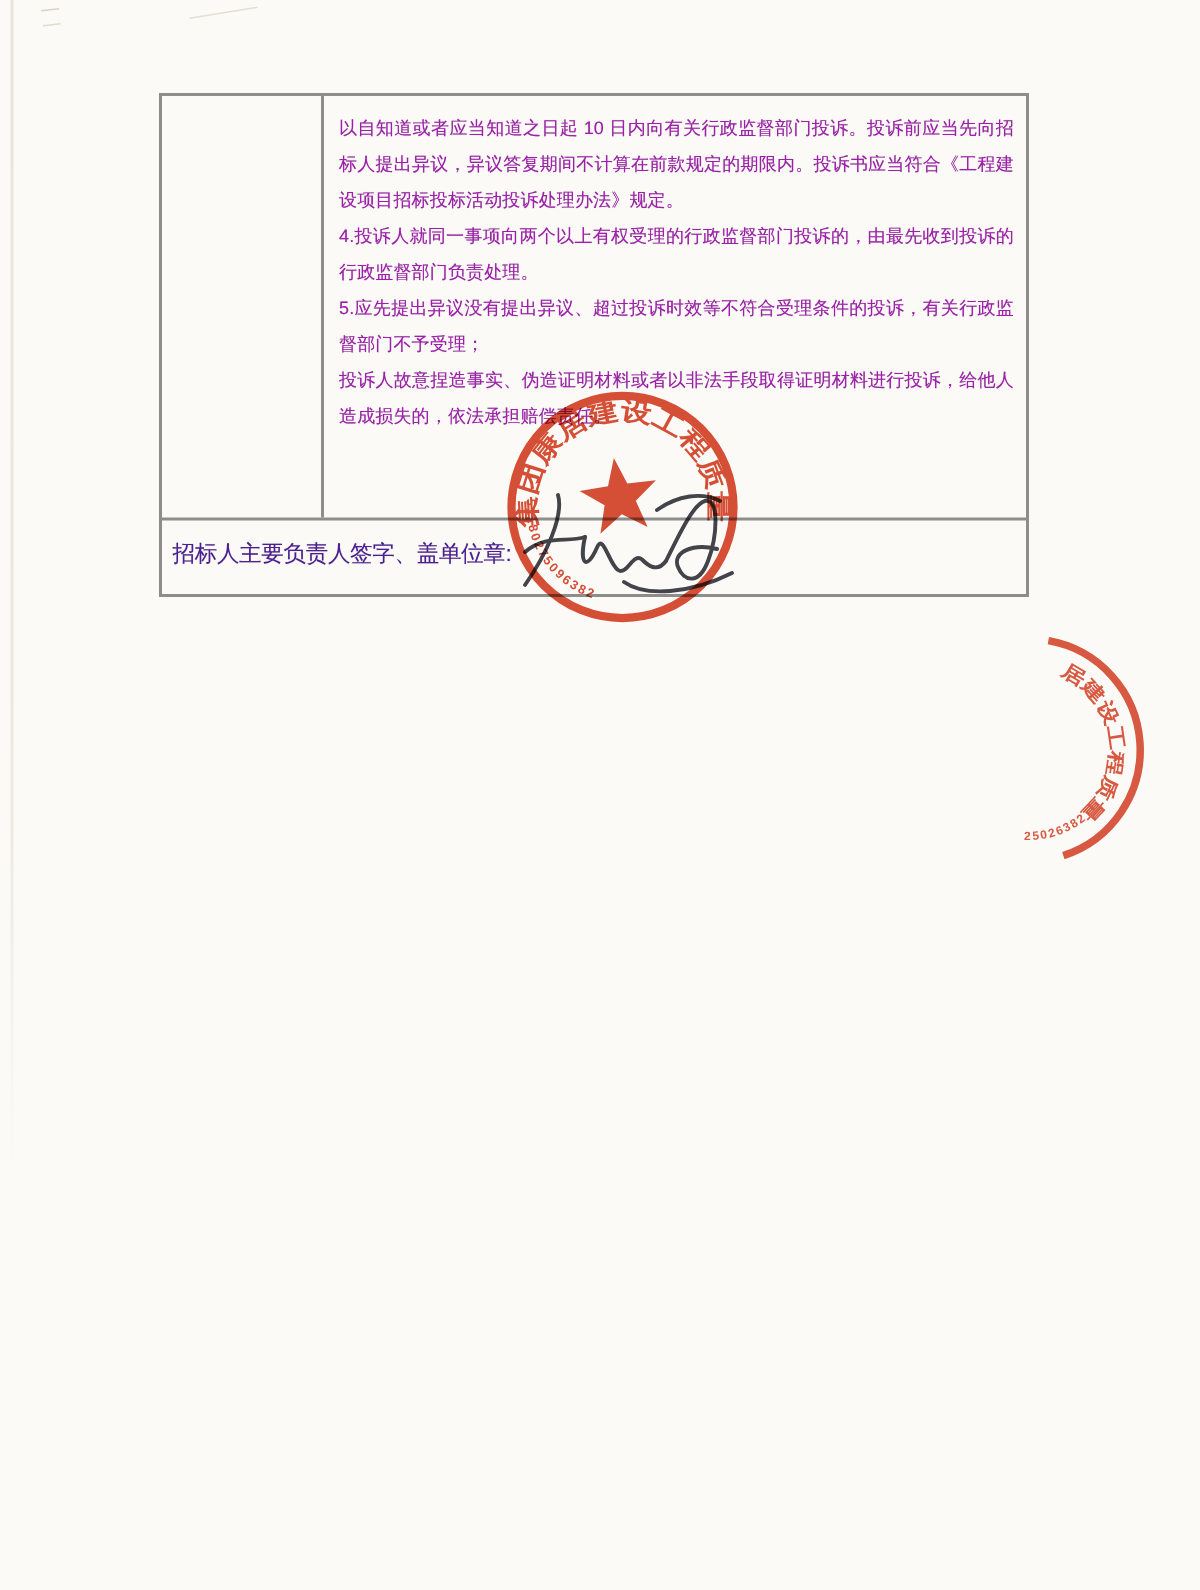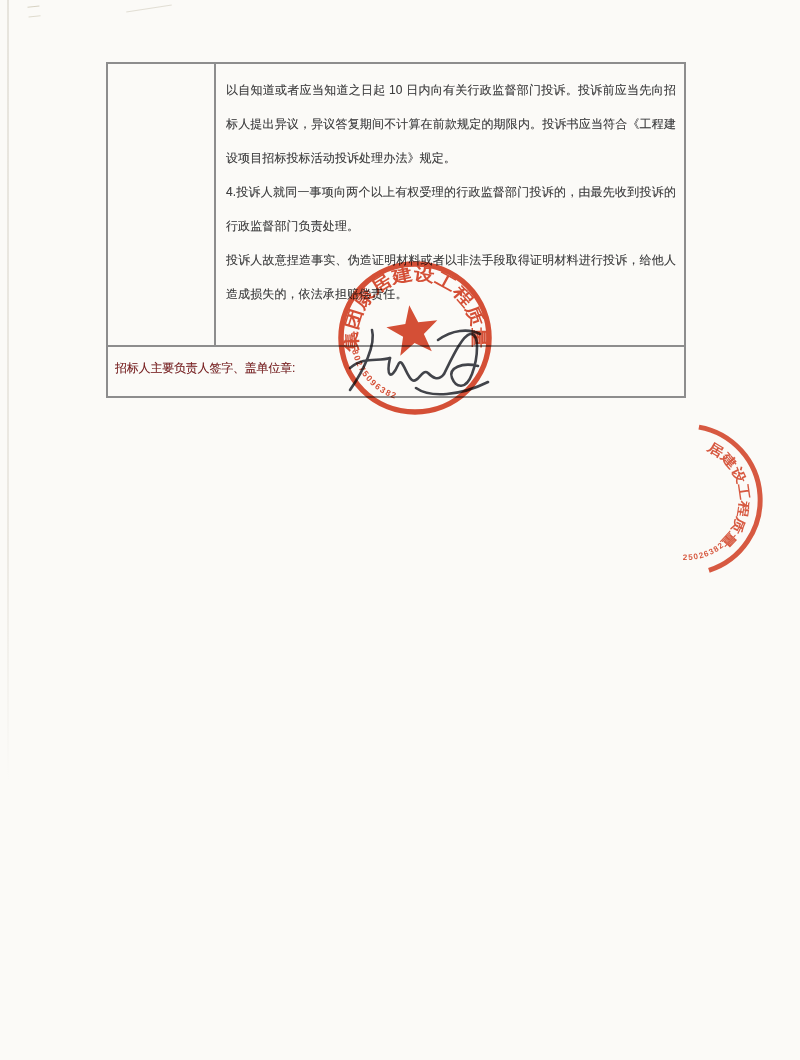--- a/index.html
+++ b/index.html
@@ -22,28 +22,28 @@
 
   
   .doc-table{
     position:absolute;left:106px;top:62px;width:580px;height:336px;
     border:2px solid #8d8d8d;background:transparent;box-sizing:border-box;
   }
   .col-divider{position:absolute;left:106px;top:0;width:2px;height:281px;background:#8d8d8d;}
   .row-divider{position:absolute;left:0;top:281px;width:100%;height:2px;background:#8d8d8d;}
   .cell-text{
     position:absolute;left:118px;top:9px;width:450px;
-    font-size:12px;line-height:34px;letter-spacing:.1px;
-    color:#404040;text-align:justify;text-align-last:left;
+    font-size:12px;line-height:24px;letter-spacing:.1px;
+    color:#a21caf;text-align:justify;text-align-last:left;
     text-shadow:0 0 .5px rgba(90,90,96,.5);
   }
   .cell-text p{margin:0;}
   .sig-label{
     position:absolute;left:7px;top:296px;
-    font-size:12px;color:#7f1d1d;letter-spacing:-.2px;
+    font-size:15px;color:#4c1d95;letter-spacing:-.2px;
     text-shadow:0 0 .5px rgba(90,90,96,.5);white-space:nowrap;
   }
 
   
   .seal-main{position:absolute;left:335px;top:258px;width:160px;height:160px;
     mix-blend-mode:multiply;filter:blur(.3px);opacity:.96;}
   .seal-partial{position:absolute;left:655px;top:410px;width:145px;height:170px;
     mix-blend-mode:multiply;filter:blur(.35px);opacity:.9;}
   .signature{position:absolute;left:320px;top:318px;width:200px;height:92px;
     mix-blend-mode:multiply;opacity:.9;}
@@ -56,20 +56,21 @@
 <div class="mark-a"></div>
 <div class="mark-b"></div>
 
 <div class="doc-table">
   <div class="col-divider"></div>
   <div class="row-divider"></div>
 
   <div class="cell-text">
     <p>以自知道或者应当知道之日起 10 日内向有关行政监督部门投诉。投诉前应当先向招标人提出异议，异议答复期间不计算在前款规定的期限内。投诉书应当符合《工程建设项目招标投标活动投诉处理办法》规定。</p>
     <p>4.投诉人就同一事项向两个以上有权受理的行政监督部门投诉的，由最先收到投诉的行政监督部门负责处理。</p>
+    <p>5.应先提出异议没有提出异议、超过投诉时效等不符合受理条件的投诉，有关行政监督部门不予受理；</p>
     <p>投诉人故意捏造事实、伪造证明材料或者以非法手段取得证明材料进行投诉，给他人造成损失的，依法承担赔偿责任。</p>
   </div>
 
   <div class="sig-label">招标人主要负责人签字、盖单位章:</div>
 </div>
 
 <svg class="seal-main" viewBox="0 0 160 160">
   <defs>
     <path id="ringPath" d="M 24 95 A 58 58 0 1 1 136 95" fill="none"></path>
     <path id="numPath" d="M 16.2 74.4 A 64 64 0 0 0 91.1 143" fill="none"></path>

